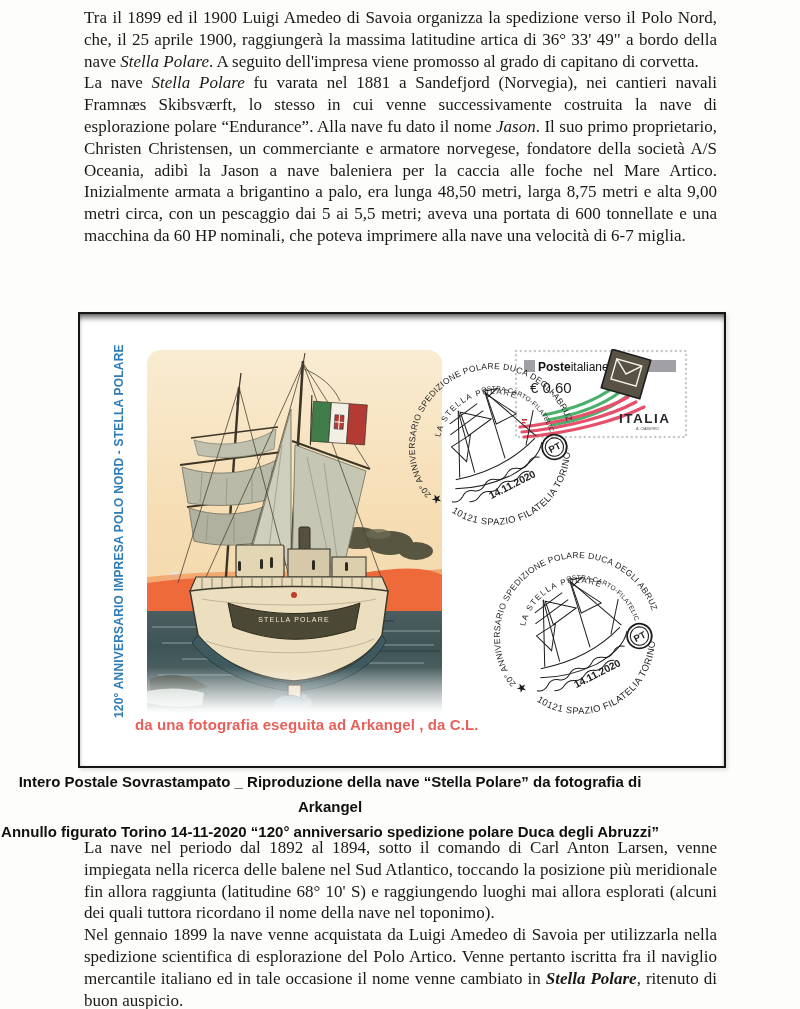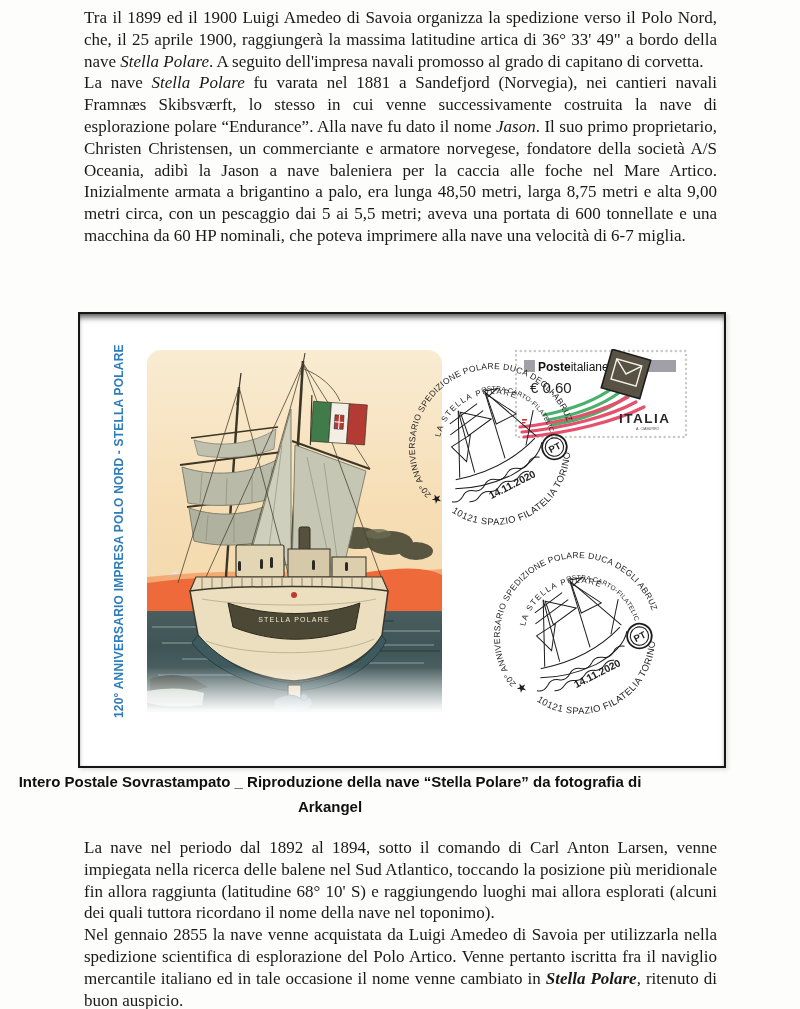--- a/index.html
+++ b/index.html
@@ -41,21 +41,21 @@
   .photo-caption{
     position:absolute;left:0;top:769px;width:660px;text-align:center;
     font-family:"Liberation Sans",sans-serif;font-weight:bold;font-size:15px;
     line-height:25px;color:#101010;
   }
 </style>
 </head>
 <body>
 
 <div class="textblock block-top">
-  <p><span>Tra il 1899 ed il 1900 Luigi Amedeo di Savoia organizza la spedizione verso il Polo Nord, che, il 25 aprile 1900, raggiungerà la massima latitudine artica di 36° 33' 49" a bordo della nave </span><span class="it">Stella Polare</span><span>. A seguito dell'impresa navali promosso al grado di capitano di corvetta.</span></p>
+  <p><span>Tra il 1899 ed il 1900 Luigi Amedeo di Savoia organizza la spedizione verso il Polo Nord, che, il 25 aprile 1900, raggiungerà la massima latitudine artica di 36° 33' 49" a bordo della nave </span><span class="it">Stella Polare</span><span>. A seguito dell'impresa viene promosso al grado di capitano di corvetta.</span></p>
   <p><span>La nave </span><span class="it">Stella Polare</span><span> fu varata nel 1881 a Sandefjord (Norvegia), nei cantieri navali Framnæs Skibsværft, lo stesso in cui venne successivamente costruita la nave di esplorazione polare “Endurance”. Alla nave fu dato il nome </span><span class="it">Jason</span><span>. Il suo primo proprietario, Christen Christensen, un commerciante e armatore norvegese, fondatore della società A/S Oceania, adibì la Jason a nave baleniera per la caccia alle foche nel Mare Artico. Inizialmente armata a brigantino a palo, era lunga 48,50 metri, larga 8,75 metri e alta 9,00 metri circa, con un pescaggio dai 5 ai 5,5 metri; aveva una portata di 600 tonnellate e una macchina da 60 HP nominali, che poteva imprimere alla nave una velocità di 6-7 miglia.</span></p>
 </div>
 
 <div class="card">
 
   <div class="illustration">
     <svg viewBox="0 0 305 372" xmlns="http://www.w3.org/2000/svg">
       <defs>
         <linearGradient id="sky" x1="0" y1="0" x2="0" y2="1">
           <stop offset="0" stop-color="#f9ecd2"></stop>
@@ -200,20 +200,21 @@
       <path d="M132 356 C138 350 150 348 158 353 C166 350 172 354 170 360 C160 368 142 368 132 362 Z" fill="#849aa6" stroke="#5b7280"></path>
       <circle cx="162" cy="352" r="3.5" fill="#849aa6" stroke="#5b7280"></circle>
       <path d="M8 334 Q30 326 52 334 L66 342 Q40 350 8 346 Z" fill="#3c463e" opacity=".9"></path>
       <path d="M5 346 Q35 340 62 348 L60 360 Q30 364 5 358 Z" fill="#cfd8d2" opacity=".9"></path>
       <rect x="0" y="322" width="305" height="50" fill="url(#fade)"></rect>
     </svg>
   </div>
 
   <div class="vtitle">120° ANNIVERSARIO IMPRESA POLO NORD - STELLA POLARE</div>
 
+  <div class="ill-caption">da una fotografia eseguita ad Arkangel , da C.L.</div>
 
   <svg class="stamp" viewBox="0 0 174 90" xmlns="http://www.w3.org/2000/svg">
     <rect x="1.5" y="1.5" width="171" height="87" fill="#ffffff"></rect>
     <rect x="2" y="2" width="170" height="86" fill="none" stroke="#c8c8c6" stroke-width="2.4" stroke-dasharray="0.1 4.6" stroke-linecap="round"></rect>
     <rect x="10" y="11" width="11" height="12" fill="#a0a0a6"></rect>
     <rect x="96" y="11" width="66" height="12" fill="#a0a0a6"></rect>
     <text x="24" y="21.5" font-size="12" fill="#111" font-family="&quot;Liberation Sans&quot;,sans-serif"><tspan font-weight="bold">Poste</tspan><tspan>italiane</tspan></text>
     <g stroke="#4cb06d" stroke-width="3.2" fill="none" stroke-linecap="round">
       <path d="M30 66 C60 60 84 50 100 38"></path>
         <path d="M34 71 C66 65 90 55 106 43"></path>
@@ -314,18 +315,19 @@
         <path d="M101 35 L112 38 L101 41"></path>
         <path d="M30 110 q5 4 11 0 q5 -4 11 0 q5 4 11 0 q5 -4 11 0 q5 4 11 0 q5 -4 11 0 q5 4 11 0 q5 -4 11 0"></path>
         <path d="M44 117 q5 3 10 0 q5 -3 10 0 q5 3 10 0 q5 -3 10 0 q5 3 10 0 q5 -3 10 0"></path>
       </g>
     </g>
   </svg>
 </div>
 
 <div class="photo-caption">
   <div>Intero Postale Sovrastampato _ Riproduzione della nave “Stella Polare” da fotografia di Arkangel</div>
+  <div>Annullo figurato Torino 14-11-2020 “120° anniversario spedizione polare Duca degli Abruzzi”</div>
 </div>
 
 <div class="textblock block-bottom">
   <p><span>La nave nel periodo dal 1892 al 1894, sotto il comando di Carl Anton Larsen, venne impiegata nella ricerca delle balene nel Sud Atlantico, toccando la posizione più meridionale fin allora raggiunta (latitudine 68° 10' S) e raggiungendo luoghi mai allora esplorati (alcuni dei quali tuttora ricordano il nome della nave nel toponimo).</span></p>
-  <p><span>Nel gennaio 2855 la nave venne acquistata da Luigi Amedeo di Savoia per utilizzarla nella spedizione scientifica di esplorazione del Polo Artico. Venne pertanto iscritta fra il naviglio mercantile italiano ed in tale occasione il nome venne cambiato in </span><span class="it bd">Stella Polare</span><span>, ritenuto di buon auspicio.</span></p>
+  <p><span>Nel gennaio 1899 la nave venne acquistata da Luigi Amedeo di Savoia per utilizzarla nella spedizione scientifica di esplorazione del Polo Artico. Venne pertanto iscritta fra il naviglio mercantile italiano ed in tale occasione il nome venne cambiato in </span><span class="it bd">Stella Polare</span><span>, ritenuto di buon auspicio.</span></p>
 </div>
 
 </body></html>

